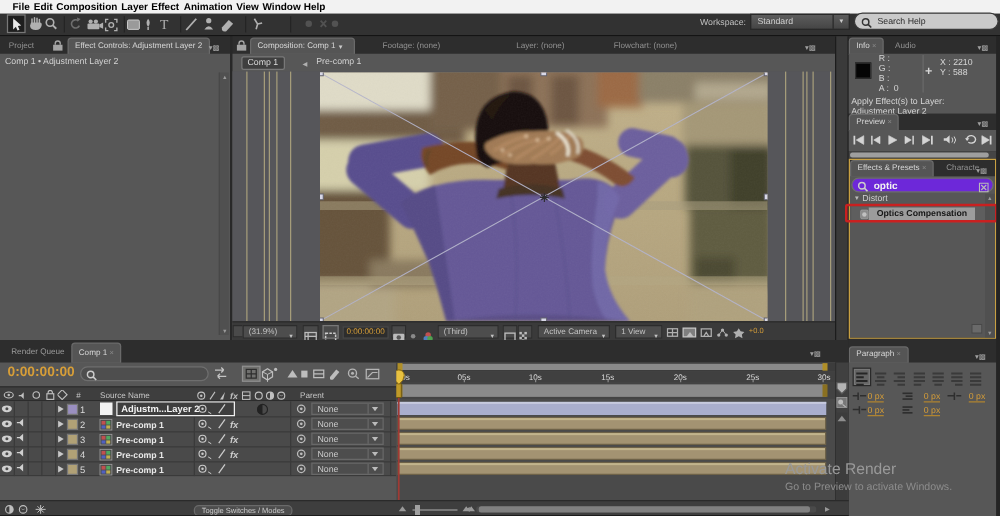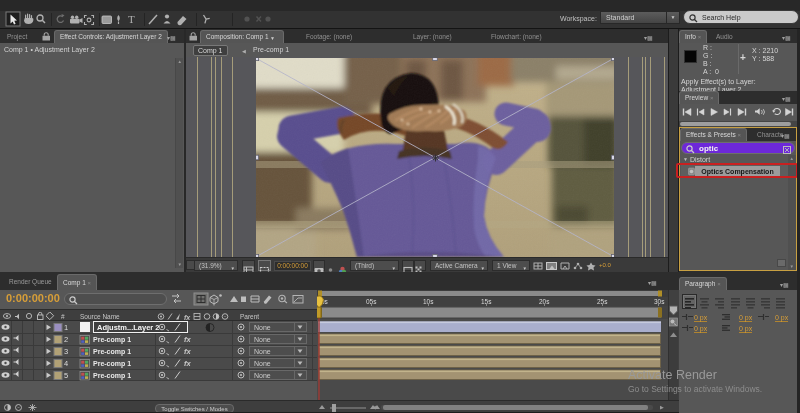--- a/index.html
+++ b/index.html
@@ -13,20 +13,31 @@
 .tab{position:absolute;height:12px;font-size:6.5px;color:#929292;background:#373737;padding:0 5px;line-height:12px;border-radius:2px 2px 0 0;white-space:nowrap;}
 .tab.active{background:#555555;color:#d8d8d8;box-shadow:0 0 0 1px #6a6a6a;}
 .tab.ghost{background:none;box-shadow:none;}
 .pmenu{position:absolute;color:#a0a0a0;font-size:6px;white-space:nowrap;}
 .panelbody{background:#575757;}
 .ddl{position:absolute;background:#4d4d4d;border:1px solid #2c2c2c;color:#c3c3c3;font-size:6.5px;line-height:9px;}
 </style></head>
 <body>
 <div id="app">
 
+<div class="abs" id="menubar">
+ <span style="left:10px">File</span>
+      <span style="left:27px">Edit</span>
+      <span style="left:45px">Composition</span>
+      <span style="left:97px">Layer</span>
+      <span style="left:121px">Effect</span>
+      <span style="left:147px">Animation</span>
+      <span style="left:189px">View</span>
+      <span style="left:210px">Window</span>
+      <span style="left:243px">Help</span>
+</div>
 
 <div class="abs" id="toolbar">
  <svg class="abs" style="left:0;top:0" width="540" height="17" viewBox="0 0 540 17">
   <g stroke="#242424" stroke-width="1">
           <line x1="51.5" y1="2" x2="51.5" y2="15"></line>
           <line x1="99.5" y1="2" x2="99.5" y2="15"></line>
           <line x1="144.5" y1="2" x2="144.5" y2="15"></line>
           <line x1="196.5" y1="2" x2="196.5" y2="15"></line>
           <line x1="232.5" y1="2" x2="232.5" y2="15"></line>
         </g>
@@ -696,15 +707,15 @@
       <div class="abs" style="left:372px;top:3px;color:#999;font-size:5px;">◀</div>
       <div class="abs" style="left:381px;top:4px;width:272px;height:5px;background:#4a4a4a;border-radius:2px;"></div>
       <div class="abs" style="left:383px;top:4px;width:265px;height:5px;background:#808080;border-radius:2px;"></div>
       <div class="abs" style="left:660px;top:3px;color:#999;font-size:5px;">▶</div>
       <div class="abs" style="left:0;top:11px;width:679px;height:2px;background:#1c1c1c;"></div>
     </div>
   </div>
 </div>
 
 <div class="abs" style="left:628px;top:368px;color:#999999;font-size:12.5px;">Activate Render</div>
-<div class="abs" style="left:628px;top:384px;color:#8d8d8d;font-size:8.5px;">Go to Settings to activate Windows.</div>
+<div class="abs" style="left:628px;top:384px;color:#8d8d8d;font-size:8.5px;">Go to Preview to activate Windows.</div>
 
 </div>
 
 </body></html>

